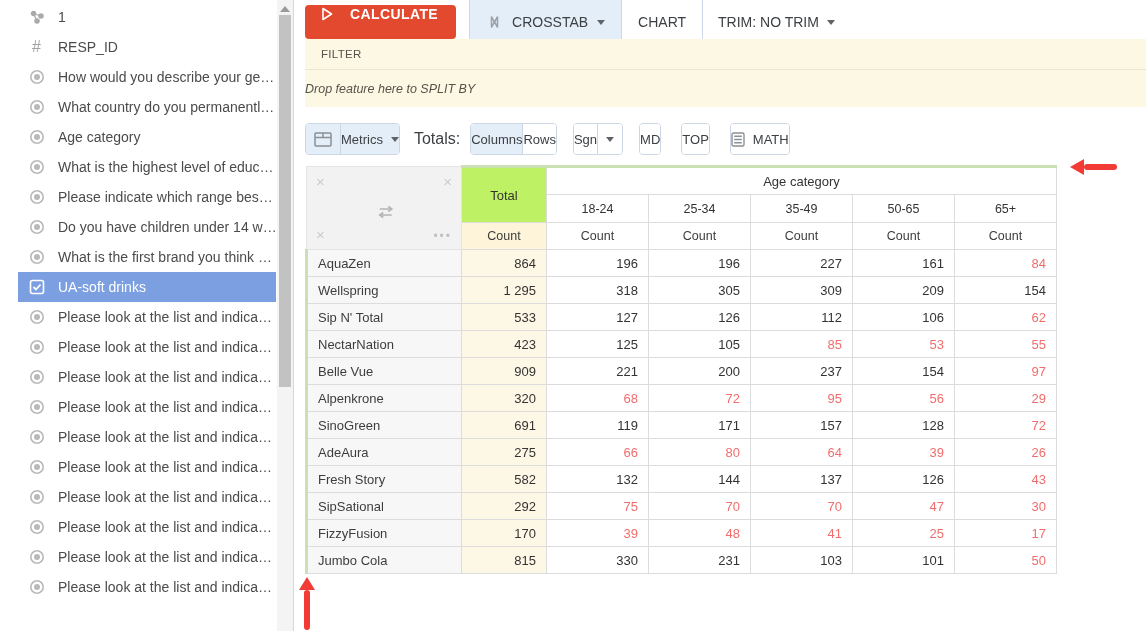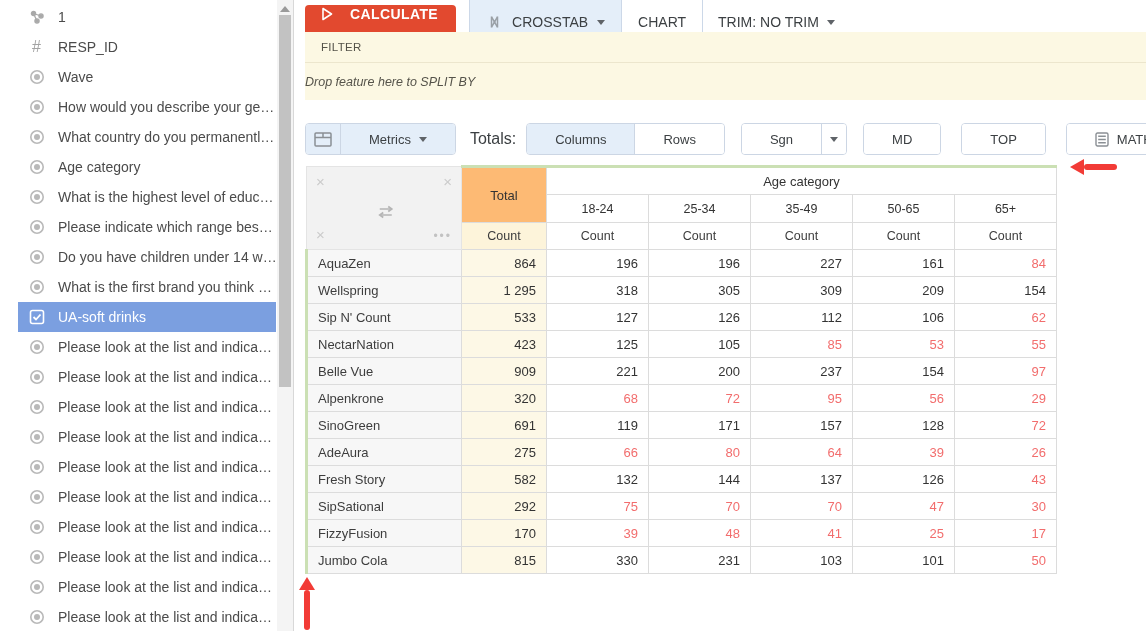--- a/index.html
+++ b/index.html
@@ -23,43 +23,43 @@
   .main { position:absolute; left:295px; top:0; width:851px; height:631px; background:#fff; }
   
   .toolbar-top { position:absolute; left:10px; top:5px; height:34px; display:flex; align-items:center; }
   .btn-calculate { display:inline-flex; align-items:center; gap:15px; background:#e2492f; color:#fff; border:none; border-radius:4px; height:34px; padding:0 18px 16px 13px; font-size:14px; font-weight:bold; letter-spacing:.4px; cursor:pointer; }
   .view-switch { display:flex; margin-left:13px; border:1px solid #ccd8e8; border-radius:4px; overflow:hidden; height:52px; }
   .seg { display:flex; align-items:center; gap:9px; padding:0 16px; font-size:14px; color:#3c4043; background:#fff; border:none; cursor:pointer; }
   .seg.selected { background:#e4eef9; border-right:1px solid #ccd8e8; }
   .caret { width:0; height:0; border-left:4.5px solid transparent; border-right:4.5px solid transparent; border-top:5px solid #5f6368; }
   .trim { display:flex; align-items:center; gap:8px; margin-left:15px; font-size:14px; color:#3c4043; cursor:pointer; }
   
-  .dropzones { position:absolute; left:10px; right:0; top:32px; }
+  .dropzones { position:absolute; left:10px; right:0; top:39px; }
   .filter-bar { height:31px; background:#fcf8e3; border-bottom:1px solid #ece6cd; display:flex; align-items:center; padding-left:16px; font-size:11.5px; letter-spacing:.3px; color:#55534a; cursor:pointer; }
   .split-bar { height:37px; background:#fcf8e3; display:flex; align-items:center; padding-left:0; font-size:12.5px; font-style:italic; color:#55534a; cursor:pointer; }
   
   .toolbar-metrics { position:absolute; left:10px; top:123px; height:32px; display:flex; align-items:center; }
   .group { display:flex; border:1px solid #ccd6e4; border-radius:4px; overflow:hidden; height:32px; }
-  .mbtn { display:flex; align-items:center; justify-content:center; gap:8px; background:#fff; font-size:13px; color:#3c4043; padding:0 28px; border:none; cursor:pointer; }
+  .mbtn { display:flex; align-items:center; justify-content:center; gap:8px; background:#fff; font-size:13px; color:#3c4043; padding:0 0; border:none; cursor:pointer; }
   .group .mbtn + .mbtn { border-left:1px solid #ccd6e4; }
   .mbtn.blue { background:#e4eef9; }
   .mbtn.iconic { padding:0 8px; }
   .totals-label { font-size:16px; color:#3c4043; margin:0 10px 0 14px; }
   .gap16 { margin-left:16px; } .gap20 { margin-left:20px; }
   
   .table-wrap { position:absolute; left:10px; top:165px; }
   table { border-collapse:collapse; table-layout:fixed; width:750px; }
   td { border:1px solid #dcdcdc; font-size:13px; color:#333; overflow:hidden; white-space:nowrap; }
   tr.hr1 td { height:28px; } tr.hr2 td { height:28px; } tr.hr3 td { height:27px; } tbody tr td { height:27px; }
   .corner { background:#f2f2f2; border-color:#e4e4e4; position:relative; cursor:default; }
   .cx { position:absolute; font-size:15px; color:#cbcbcb; line-height:1; cursor:pointer; }
   .cx.tl { left:9px; top:7px; } .cx.tr { right:9px; top:7px; } .cx.bl { left:9px; bottom:7px; }
   .swap { position:absolute; left:50%; top:38px; transform:translateX(-42%); cursor:pointer; }
   .dots { position:absolute; right:9px; bottom:6px; font-size:12px; letter-spacing:2px; color:#c2c2c2; cursor:pointer; }
-  .th-total { background:#fdba74; text-align:center; border-top:3px solid #cbe0b4; cursor:pointer; }
+  .th-total { background:#bef264; text-align:center; border-top:3px solid #cbe0b4; cursor:pointer; }
   .th-group { background:#fff; text-align:center; border-top:3px solid #cbe0b4; cursor:pointer; }
   .th-range { text-align:center; font-size:12.5px; cursor:pointer; }
   .th-count { text-align:center; font-size:12.5px; color:#3c3c3c; }
   .th-count.cream { background:#fdf4da; }
   .row-label { background:#f7f7f7; padding-left:10px; border-left:3px solid #cbe0b4; color:#3d3d3d; cursor:pointer; }
   .cell-total { background:#fdf8e6; text-align:right; padding-right:10px; }
   .cell-num { text-align:right; padding-right:10px; }
   .sig { color:#f26d6d; }
   
   .arrow-left { position:absolute; left:775px; top:159px; display:flex; align-items:center; }
@@ -86,29 +86,20 @@
             </g>
           </svg>
         </span>
         <span>1</span>
       </div>
       <div class="sb-item">
         <span class="sb-icon">
           <span class="hash">#</span>
         </span>
         <span>RESP_ID</span>
-      </div>
-      <div class="sb-item">
-        <span class="sb-icon">
-          <svg width="16" height="16" viewBox="0 0 16 16">
-            <circle cx="8" cy="8" r="6.2" fill="none" stroke="#b9b9b9" stroke-width="1.6"></circle>
-            <circle cx="8" cy="8" r="3" fill="#b9b9b9"></circle>
-          </svg>
-        </span>
-        <span>Wave</span>
       </div>
       <div class="sb-item">
         <span class="sb-icon">
           <svg width="16" height="16" viewBox="0 0 16 16">
             <circle cx="8" cy="8" r="6.2" fill="none" stroke="#b9b9b9" stroke-width="1.6"></circle>
             <circle cx="8" cy="8" r="3" fill="#b9b9b9"></circle>
           </svg>
         </span>
         <span>How would you describe your ge…</span>
       </div>
@@ -440,21 +431,21 @@
           <tr>
             <td class="row-label">Wellspring</td>
             <td class="cell-total">1 295</td>
             <td class="cell-num">318</td>
             <td class="cell-num">305</td>
             <td class="cell-num">309</td>
             <td class="cell-num">209</td>
             <td class="cell-num">154</td>
           </tr>
           <tr>
-            <td class="row-label">Sip N' Count</td>
+            <td class="row-label">Sip N' Total</td>
             <td class="cell-total">533</td>
             <td class="cell-num">127</td>
             <td class="cell-num">126</td>
             <td class="cell-num">112</td>
             <td class="cell-num">106</td>
             <td class="cell-num sig">62</td>
           </tr>
           <tr>
             <td class="row-label">NectarNation</td>
             <td class="cell-total">423</td>

